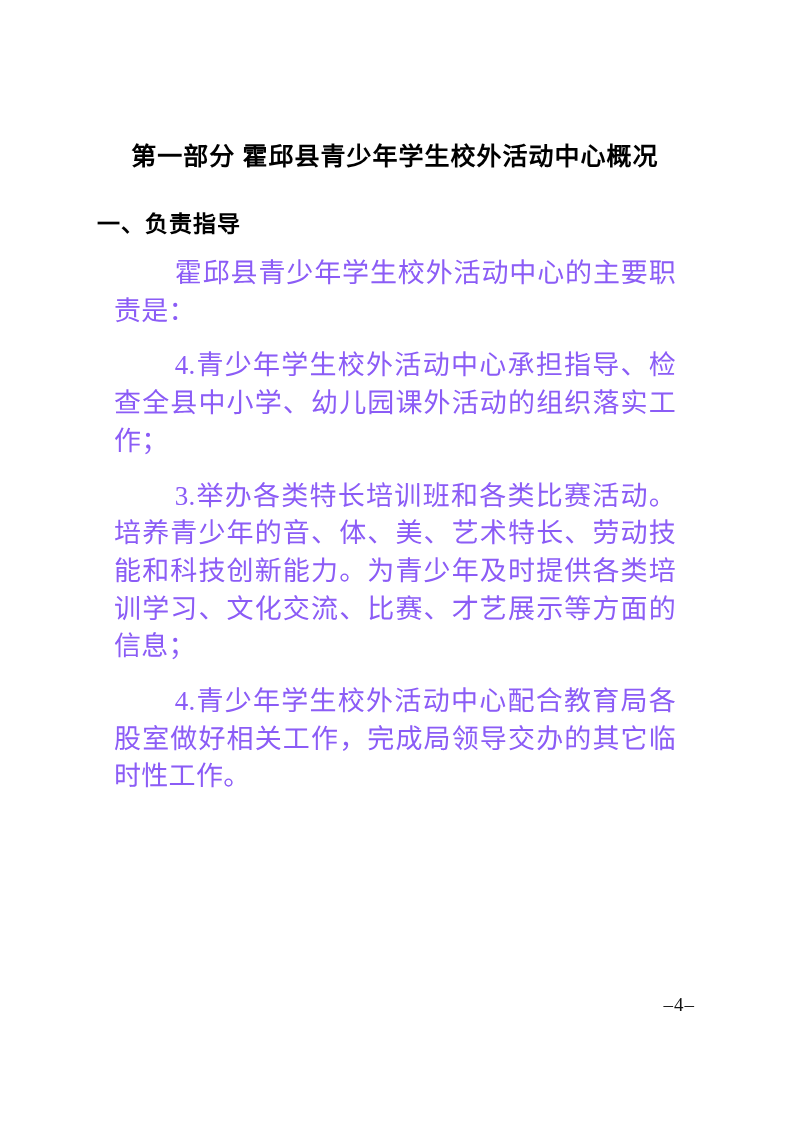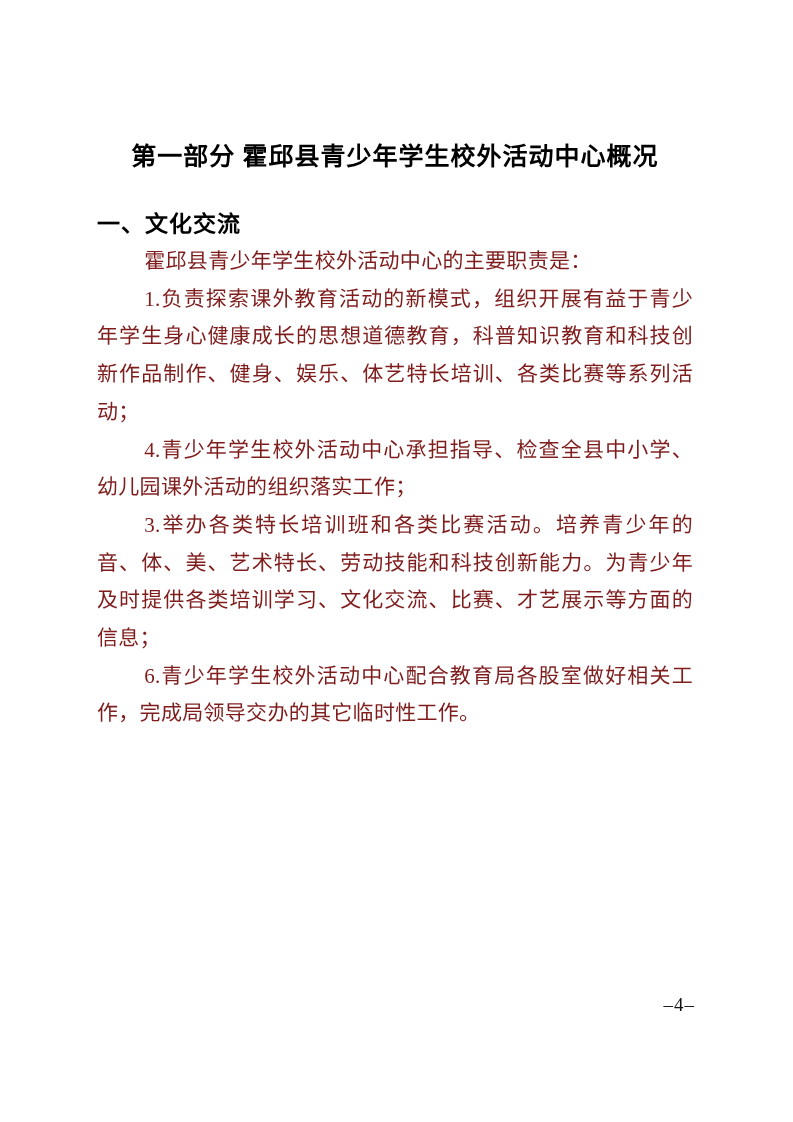--- a/index.html
+++ b/index.html
@@ -38,48 +38,47 @@
     line-height: 28px;
     font-weight: bold;
     letter-spacing: 1px;
     font-family: "Liberation Sans", sans-serif;
     color: #000000;
   }
   .paragraphs {
     margin-top: 5px;
   }
   .paragraphs p {
-    margin: 0;
-    font-size: 21px;
+    margin: 17px;
+    font-size: 27px;
     line-height: 37.7px;
     letter-spacing: 0.3px;
     text-align: justify;
     text-indent: 2.25em;
-    color: #7f1d1d;
+    color: #8b5cf6;
   }
   .page-number {
     position: absolute;
     right: 98px;
     bottom: 106px;
     font-size: 19px;
     letter-spacing: 1px;
     color: #111111;
     font-family: "Liberation Serif", serif;
   }
 </style>
 </head>
 <body>
 
 <div class="page">
   <h1 class="doc-title">第一部分 霍邱县青少年学生校外活动中心概况</h1>
 
-  <h2 class="section-heading">一、文化交流</h2>
+  <h2 class="section-heading">一、负责指导</h2>
 
   <div class="paragraphs">
       <p>霍邱县青少年学生校外活动中心的主要职责是：</p>
-      <p>1.负责探索课外教育活动的新模式，组织开展有益于青少年学生身心健康成长的思想道德教育，科普知识教育和科技创新作品制作、健身、娱乐、体艺特长培训、各类比赛等系列活动；</p>
       <p>4.青少年学生校外活动中心承担指导、检查全县中小学、幼儿园课外活动的组织落实工作；</p>
       <p>3.举办各类特长培训班和各类比赛活动。培养青少年的音、体、美、艺术特长、劳动技能和科技创新能力。为青少年及时提供各类培训学习、文化交流、比赛、才艺展示等方面的信息；</p>
-      <p>6.青少年学生校外活动中心配合教育局各股室做好相关工作，完成局领导交办的其它临时性工作。</p>
+      <p>4.青少年学生校外活动中心配合教育局各股室做好相关工作，完成局领导交办的其它临时性工作。</p>
     </div>
 
   <div class="page-number">–4–</div>
 </div>
 
 </body></html>

